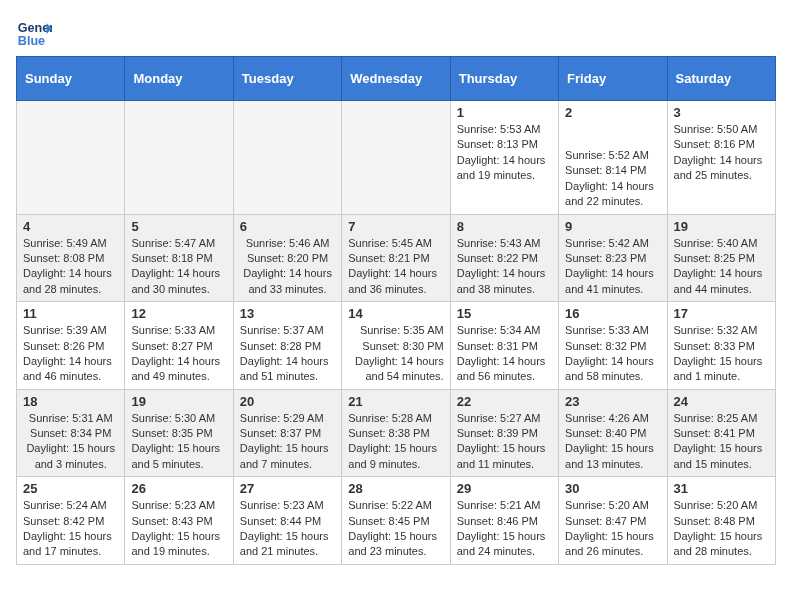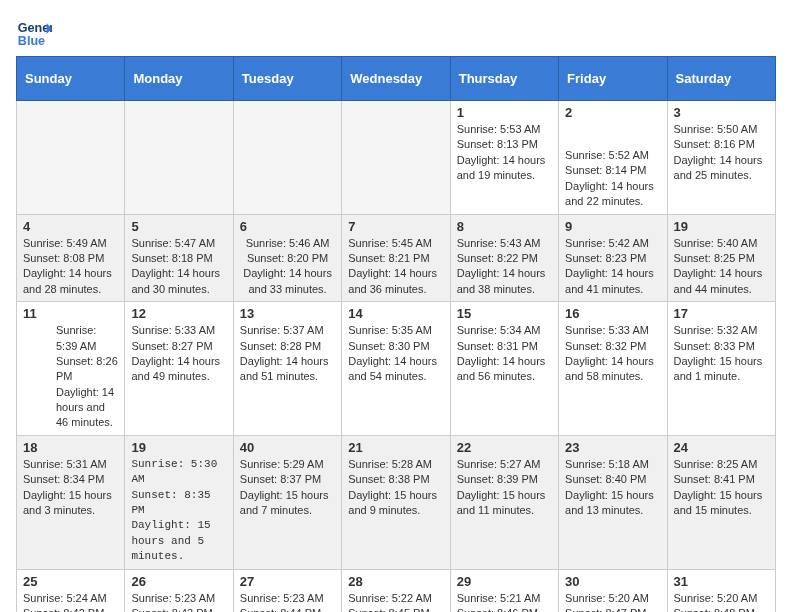--- a/index.html
+++ b/index.html
@@ -178,39 +178,39 @@
         <td class="shaded">
           <span class="day-number">19</span>
           <div class="day-info" style="white-space: pre-line;">Sunrise: 5:40 AM
 Sunset: 8:25 PM
 Daylight: 14 hours and 44 minutes.</div>
         </td>
       </tr>
       <tr>
         <td>
           <span class="day-number">11</span>
-          <div class="day-info" style="white-space: pre-line; margin-left: 33px;">Sunrise: 5:39 AM
+          <div class="day-info" style="white-space: pre-line;">Sunrise: 5:39 AM
 Sunset: 8:26 PM
 Daylight: 14 hours and 46 minutes.</div>
         </td>
         <td>
           <span class="day-number">12</span>
           <div class="day-info" style="white-space: pre-line;">Sunrise: 5:33 AM
 Sunset: 8:27 PM
 Daylight: 14 hours and 49 minutes.</div>
         </td>
         <td>
           <span class="day-number">13</span>
           <div class="day-info" style="white-space: pre-line;">Sunrise: 5:37 AM
 Sunset: 8:28 PM
 Daylight: 14 hours and 51 minutes.</div>
         </td>
         <td>
           <span class="day-number">14</span>
-          <div class="day-info" style="white-space: pre-line;">Sunrise: 5:35 AM
+          <div class="day-info" style="white-space: pre-line; text-align: right;">Sunrise: 5:35 AM
 Sunset: 8:30 PM
 Daylight: 14 hours and 54 minutes.</div>
         </td>
         <td>
           <span class="day-number">15</span>
           <div class="day-info" style="white-space: pre-line;">Sunrise: 5:34 AM
 Sunset: 8:31 PM
 Daylight: 14 hours and 56 minutes.</div>
         </td>
         <td>
@@ -222,51 +222,51 @@
         <td>
           <span class="day-number">17</span>
           <div class="day-info" style="white-space: pre-line;">Sunrise: 5:32 AM
 Sunset: 8:33 PM
 Daylight: 15 hours and 1 minute.</div>
         </td>
       </tr>
       <tr>
         <td class="shaded">
           <span class="day-number">18</span>
-          <div class="day-info" style="white-space: pre-line;">Sunrise: 5:31 AM
+          <div class="day-info" style="white-space: pre-line; text-align: center;">Sunrise: 5:31 AM
 Sunset: 8:34 PM
 Daylight: 15 hours and 3 minutes.</div>
         </td>
         <td class="shaded">
           <span class="day-number">19</span>
-          <div class="day-info" style="white-space: pre-line; font-family: Liberation Mono, monospace;">Sunrise: 5:30 AM
+          <div class="day-info" style="white-space: pre-line;">Sunrise: 5:30 AM
 Sunset: 8:35 PM
 Daylight: 15 hours and 5 minutes.</div>
         </td>
         <td class="shaded">
-          <span class="day-number">40</span>
+          <span class="day-number">20</span>
           <div class="day-info" style="white-space: pre-line;">Sunrise: 5:29 AM
 Sunset: 8:37 PM
 Daylight: 15 hours and 7 minutes.</div>
         </td>
         <td class="shaded">
           <span class="day-number">21</span>
           <div class="day-info" style="white-space: pre-line;">Sunrise: 5:28 AM
 Sunset: 8:38 PM
 Daylight: 15 hours and 9 minutes.</div>
         </td>
         <td class="shaded">
           <span class="day-number">22</span>
           <div class="day-info" style="white-space: pre-line;">Sunrise: 5:27 AM
 Sunset: 8:39 PM
 Daylight: 15 hours and 11 minutes.</div>
         </td>
         <td class="shaded">
           <span class="day-number">23</span>
-          <div class="day-info" style="white-space: pre-line;">Sunrise: 5:18 AM
+          <div class="day-info" style="white-space: pre-line;">Sunrise: 4:26 AM
 Sunset: 8:40 PM
 Daylight: 15 hours and 13 minutes.</div>
         </td>
         <td class="shaded">
           <span class="day-number">24</span>
           <div class="day-info" style="white-space: pre-line;">Sunrise: 8:25 AM
 Sunset: 8:41 PM
 Daylight: 15 hours and 15 minutes.</div>
         </td>
       </tr>

